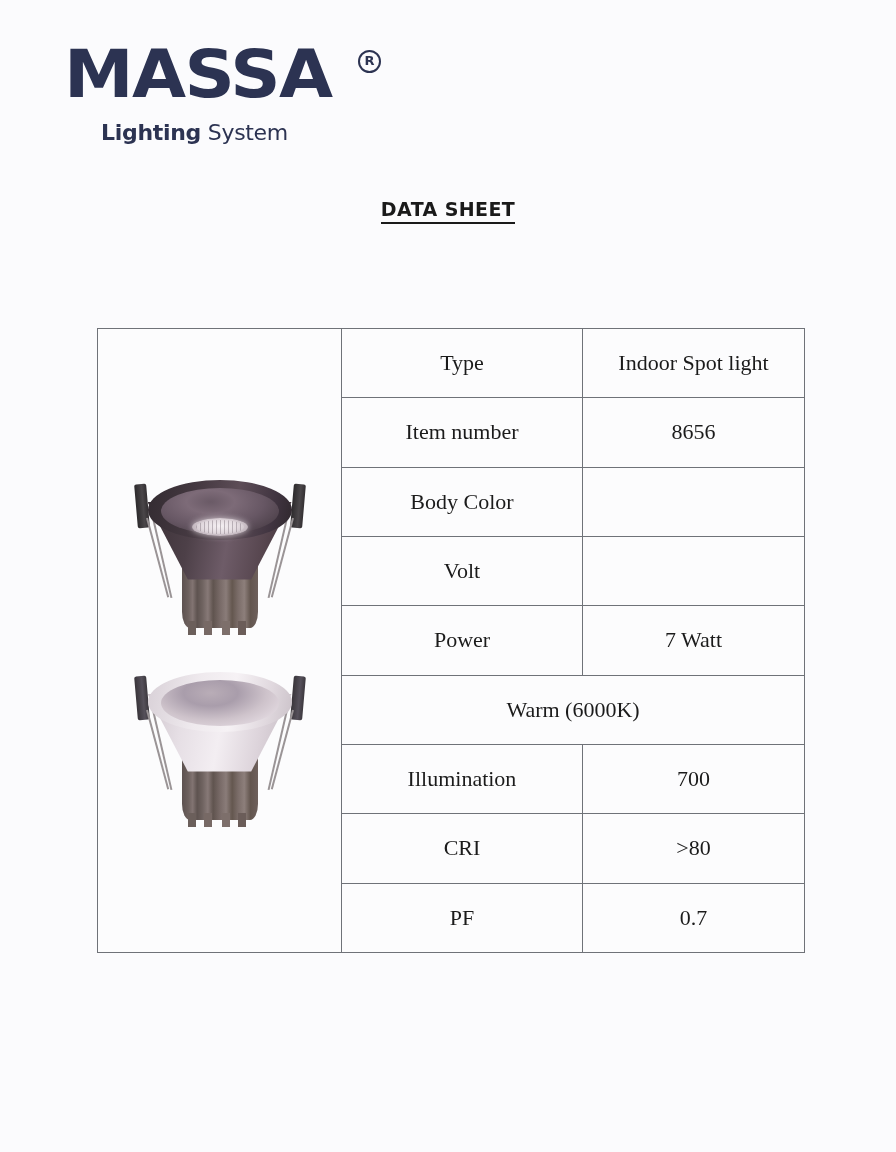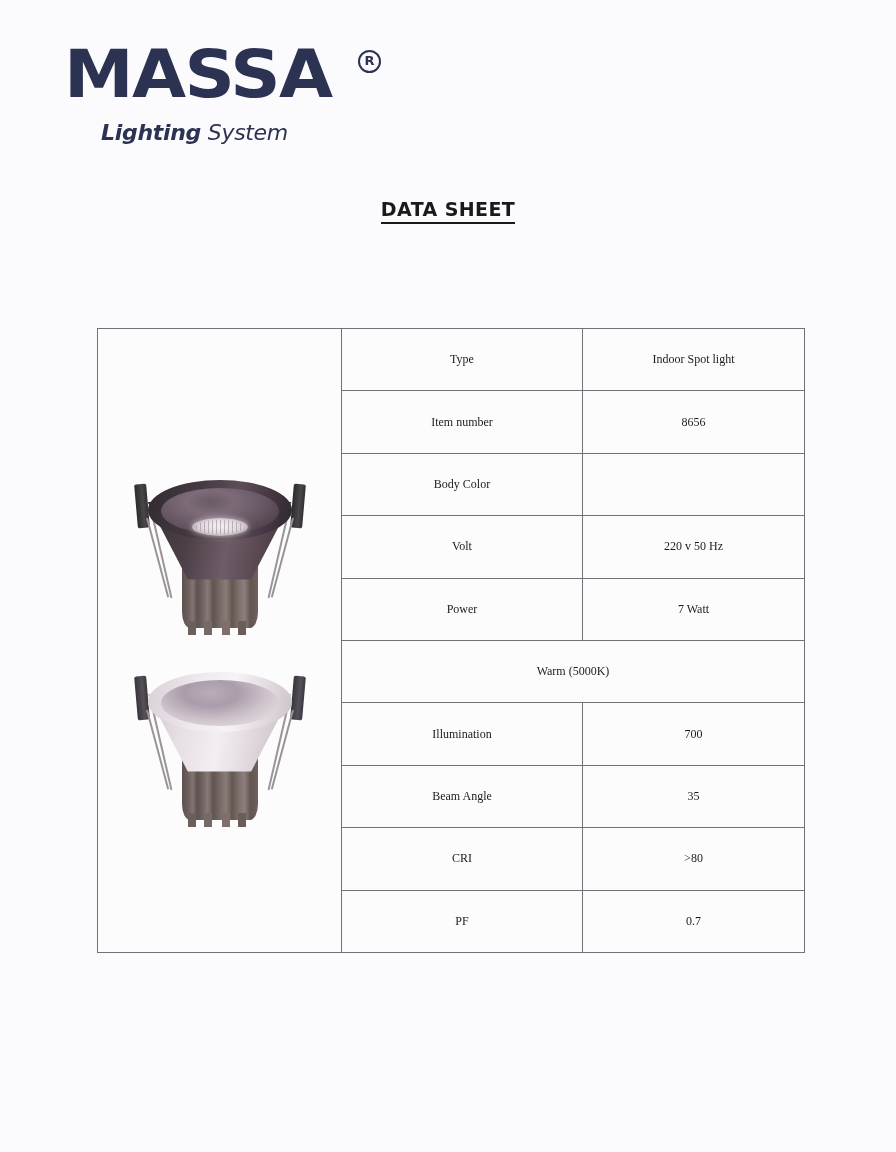--- a/index.html
+++ b/index.html
@@ -56,21 +56,20 @@
     text-align: center;
   }
   #logo-tagline {
     margin-top: 14px;
     margin-left: 37px;
     font-family: "DejaVu Sans", sans-serif;
     font-size: 22px;
     color: #2c3352;
     white-space: nowrap;
     letter-spacing: -0.3px;
-    font-style: italic;
   }
   #logo-tagline .tg-bold { font-weight: bold; }
   #logo-tagline .tg-reg  { font-weight: normal; }
 
   
   #sheet-title {
     position: absolute;
     left: 0;
     top: 198px;
     width: 896px;
@@ -120,21 +119,21 @@
     display: flex;
     border-bottom: 1px solid #6f7278;
     box-sizing: border-box;
   }
   .spec-row:last-child { border-bottom: none; }
   .spec-label, .spec-value {
     display: flex;
     align-items: center;
     justify-content: center;
     font-family: "Liberation Serif", "DejaVu Serif", serif;
-    font-size: 12px;
+    font-size: 22px;
     color: #1b1b1b;
     box-sizing: border-box;
     text-align: center;
   }
   .spec-label {
     width: 241px;
     border-right: 1px solid #6f7278;
   }
   .spec-value { flex: 1; }
 
@@ -321,38 +320,33 @@
       </div>
       <div class="spec-row">
         <div class="spec-label">Item number</div>
         <div class="spec-value">8656</div>
       </div>
       <div class="spec-row">
         <div class="spec-label">Body Color</div>
       </div>
       <div class="spec-row">
         <div class="spec-label">Volt</div>
-        <div class="spec-value">220 v   50 Hz</div>
       </div>
       <div class="spec-row">
         <div class="spec-label">Power</div>
         <div class="spec-value">7 Watt</div>
       </div>
       <div class="spec-row">
-        <div class="spec-value">Warm (5000K)</div>
+        <div class="spec-value">Warm (6000K)</div>
       </div>
       <div class="spec-row">
         <div class="spec-label">Illumination</div>
         <div class="spec-value">700</div>
       </div>
       <div class="spec-row">
-        <div class="spec-label">Beam Angle</div>
-        <div class="spec-value">35</div>
-      </div>
-      <div class="spec-row">
         <div class="spec-label">CRI</div>
         <div class="spec-value">&gt;80</div>
       </div>
       <div class="spec-row">
         <div class="spec-label">PF</div>
         <div class="spec-value">0.7</div>
       </div>
     </div>
 </div>
 

